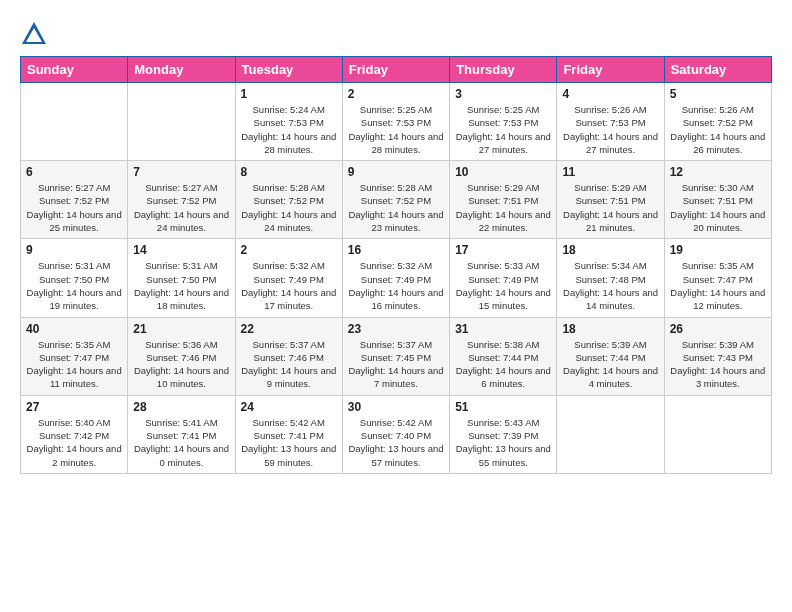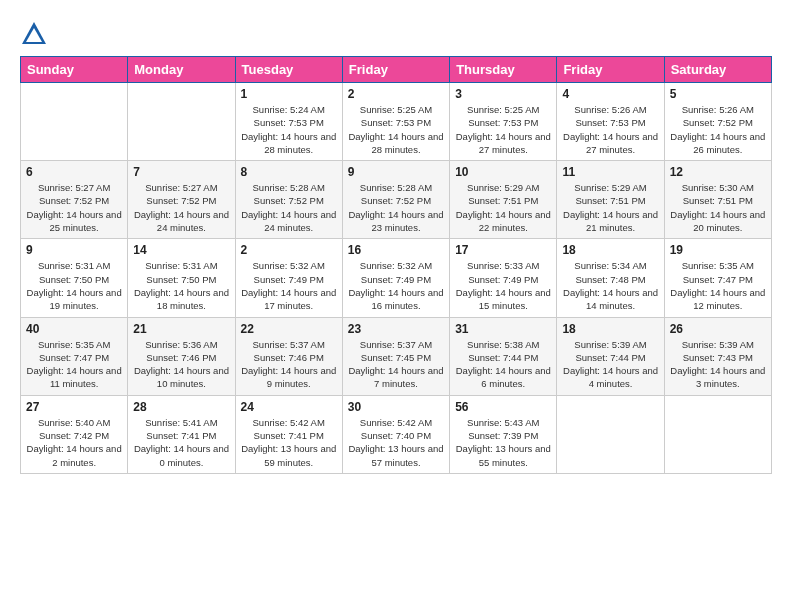--- a/index.html
+++ b/index.html
@@ -337,21 +337,21 @@
 and 59 minutes.</div>
         </td>
         <td>
           <span class="day-number">30</span>
           <div class="day-info">Sunrise: 5:42 AM
 Sunset: 7:40 PM
 Daylight: 13 hours
 and 57 minutes.</div>
         </td>
         <td>
-          <span class="day-number">56</span>
+          <span class="day-number">51</span>
           <div class="day-info">Sunrise: 5:43 AM
 Sunset: 7:39 PM
 Daylight: 13 hours
 and 55 minutes.</div>
         </td>
         <td class="empty"></td>
         <td class="empty"></td>
       </tr>
     </tbody>
 </table>

